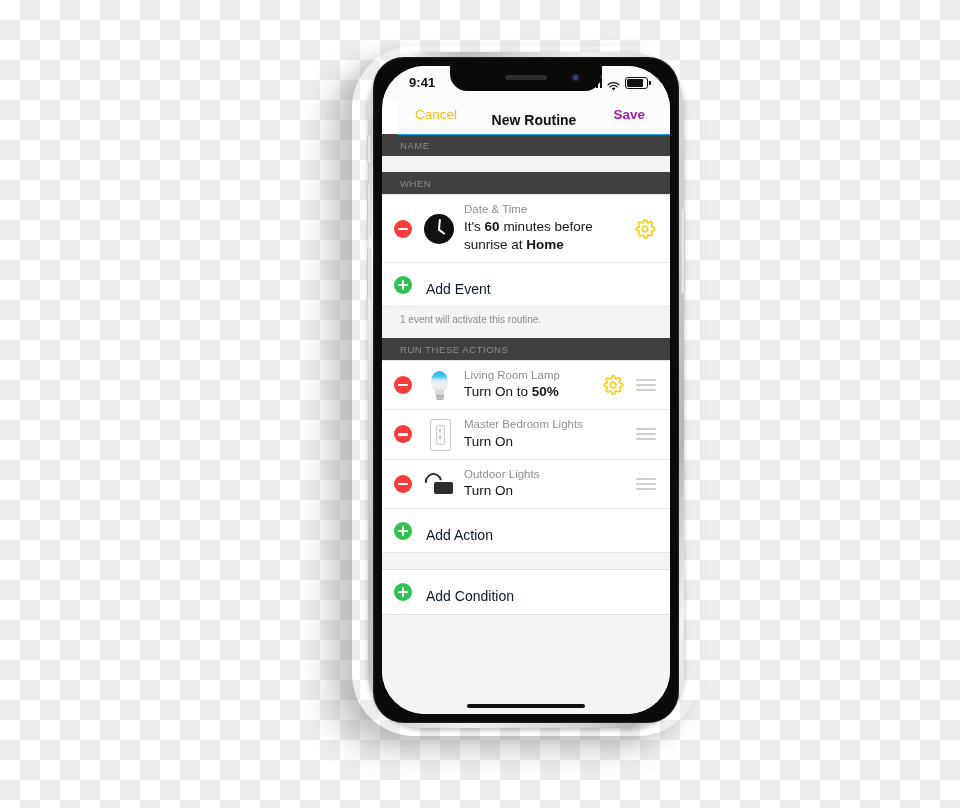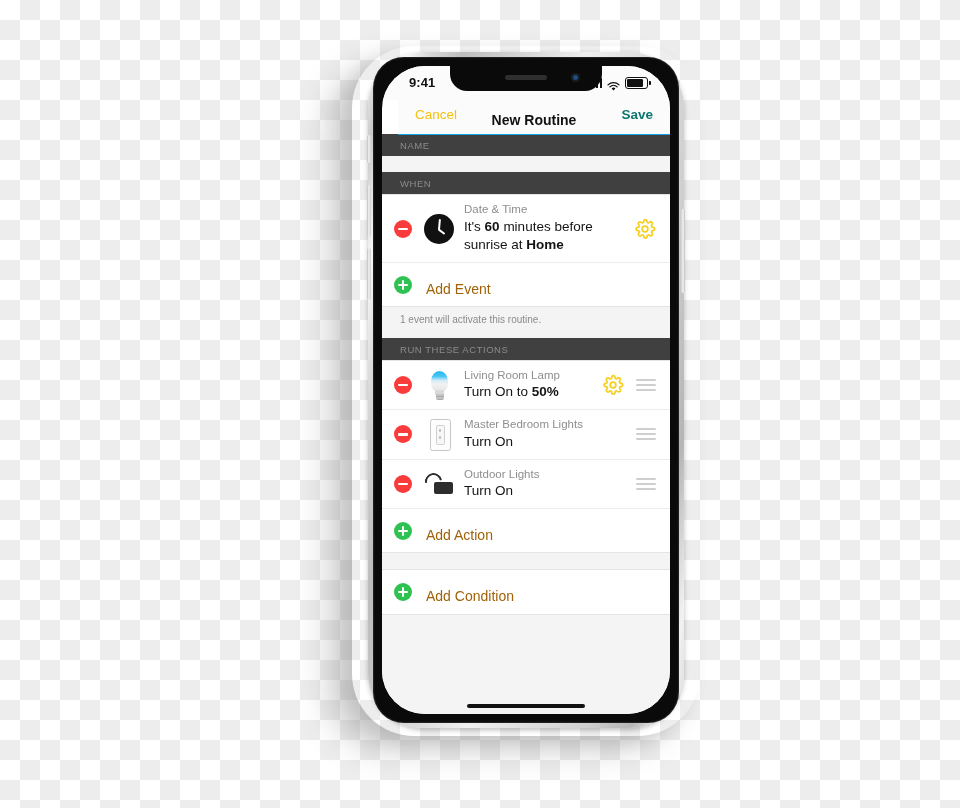--- a/index.html
+++ b/index.html
@@ -71,21 +71,21 @@
   .bars i:nth-child(4){height:10px;}
   .wifi{width:13px;height:10px;position:relative;}
   .battery{width:21px;height:10px;border:1.4px solid #111;border-radius:3px;position:relative;}
   .battery::after{content:"";position:absolute;right:-3.5px;top:2.6px;width:1.8px;height:4px;background:#111;border-radius:0 1px 1px 0;}
   .battery i{position:absolute;left:1.4px;top:1.4px;bottom:1.4px;width:16px;background:#111;border-radius:1.2px;display:block;}
 
   
   .navbar{position:absolute;top:34px;left:0;right:0;height:34px;background:#fbfbfb;border-bottom:1px solid #0ea5e9;z-index:15;margin-left:16px;}
   .nav-cancel{position:absolute;left:17px;top:7px;font-size:13.5px;color:#f4c20d;}
   .nav-title{position:absolute;left:0;right:0;top:12px;text-align:center;font-size:14px;font-weight:bold;color:#111;}
-  .nav-save{position:absolute;right:17px;top:7px;font-size:13.5px;color:#0f766e;font-weight:bold;}
+  .nav-save{position:absolute;right:25px;top:7px;font-size:13.5px;color:#a21caf;font-weight:bold;}
 
   
   .content{position:absolute;top:68px;left:0;right:0;bottom:0;background:#f4f4f4;overflow:hidden;}
   .sect-hdr{padding:6px 18px 5px;font-size:9.5px;letter-spacing:.55px;color:#8b8b8b;background:#404040;}
   .sect-note{padding:6px 18px 10px;font-size:10px;color:#8b8b8b;background:#f4f4f4;line-height:1.45;}
   .card{background:#fff;border-top:1px solid #e4e4e4;border-bottom:1px solid #e4e4e4;}
   .gap{height:16px;background:#f4f4f4;}
 
   .name-row{padding:11px 18px 12px 26px;font-size:19px;color:#171717;background:#fff;}
 
@@ -119,21 +119,21 @@
   .plate i::after{content:"";position:absolute;left:1.7px;top:10px;width:2.4px;height:2.4px;border-radius:50%;background:#bdbdbd;}
 
   
   .plug-body{position:absolute;left:12px;top:15px;width:19px;height:12px;background:#2d2d2d;border-radius:2px;}
   .plug-cord{position:absolute;left:3px;top:6px;width:13px;height:13px;border:2.4px solid #2d2d2d;border-radius:50%;border-right-color:transparent;border-bottom-color:transparent;transform:rotate(35deg);}
 
   .rowtext{flex:1 1 auto;min-width:0;}
   .rt-title{font-size:11.5px;color:#8e8e8e;line-height:1.35;}
   .rt-sub{font-size:13.5px;color:#141414;line-height:1.4;}
   .rt-sub b{font-weight:bold;}
-  .rowlabel{flex:1 1 auto;font-size:14px;color:#a16207;padding-left:4px;margin-top:8px;}
+  .rowlabel{flex:1 1 auto;font-size:14px;color:#0f172a;padding-left:4px;margin-top:8px;}
 
   .gear{flex:0 0 auto;width:22px;height:22px;margin-left:6px;}
   .handle{flex:0 0 auto;width:20px;margin-left:12px;display:flex;flex-direction:column;gap:3px;}
   .handle span{display:block;height:2px;background:#cfcfcf;border-radius:1px;}
 
   .home-ind{position:absolute;left:50%;transform:translateX(-50%);bottom:6px;width:118px;height:4px;border-radius:3px;background:#111;z-index:40;}
 </style>
 </head>
 <body>
 

